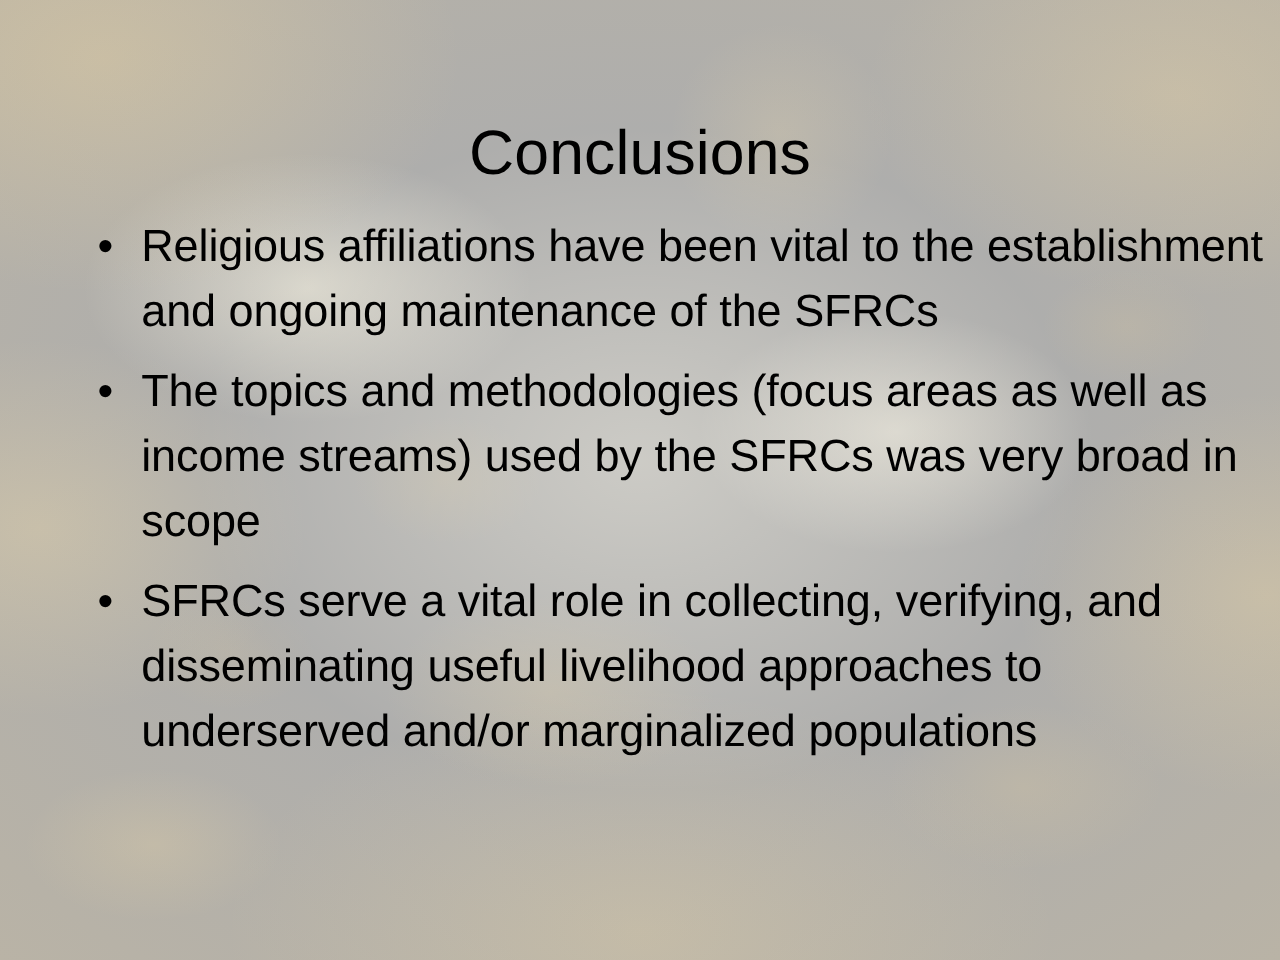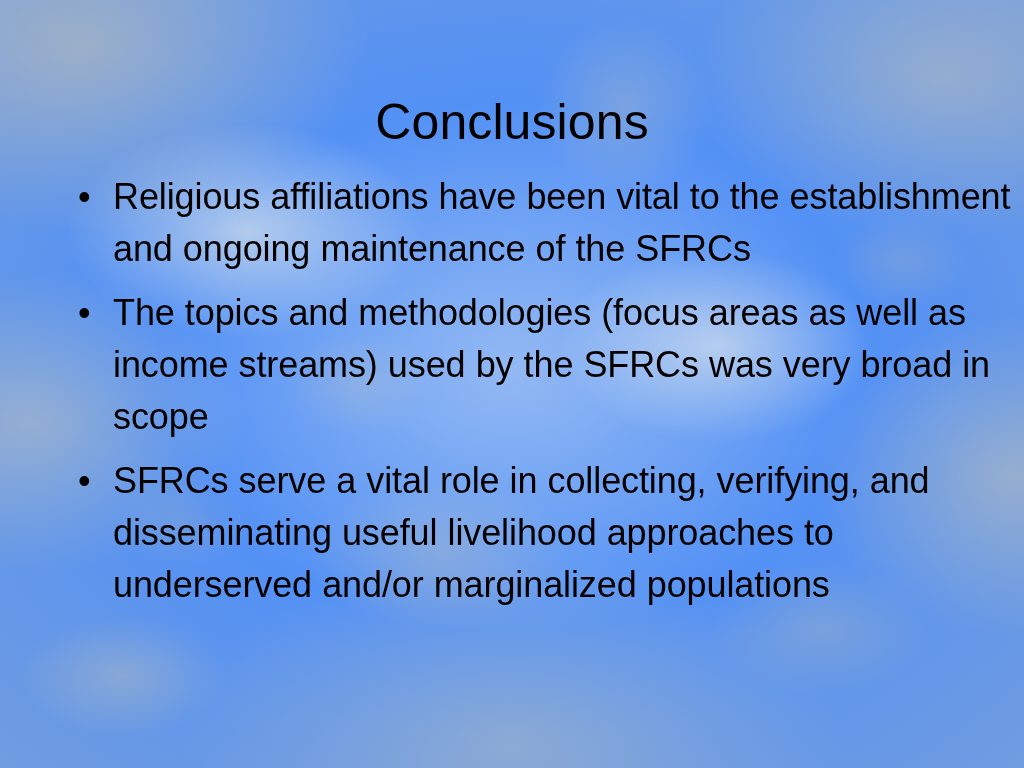--- a/index.html
+++ b/index.html
@@ -11,21 +11,21 @@
     height: 768px;
     overflow: hidden;
     font-family: "Liberation Sans", sans-serif;
   }
 
   #slide {
     position: relative;
     width: 1024px;
     height: 768px;
     box-sizing: border-box;
-    background-color: #3b82f6;
+    background-color: #a3a3a3;
     overflow: hidden;
   }
 
   
   #slide-texture {
     position: absolute;
     inset: 0;
     pointer-events: none;
     background-image:
       radial-gradient(ellipse 40% 35% at 8% 6%,   rgba(226,203,152,0.42), rgba(226,203,152,0) 70%),

